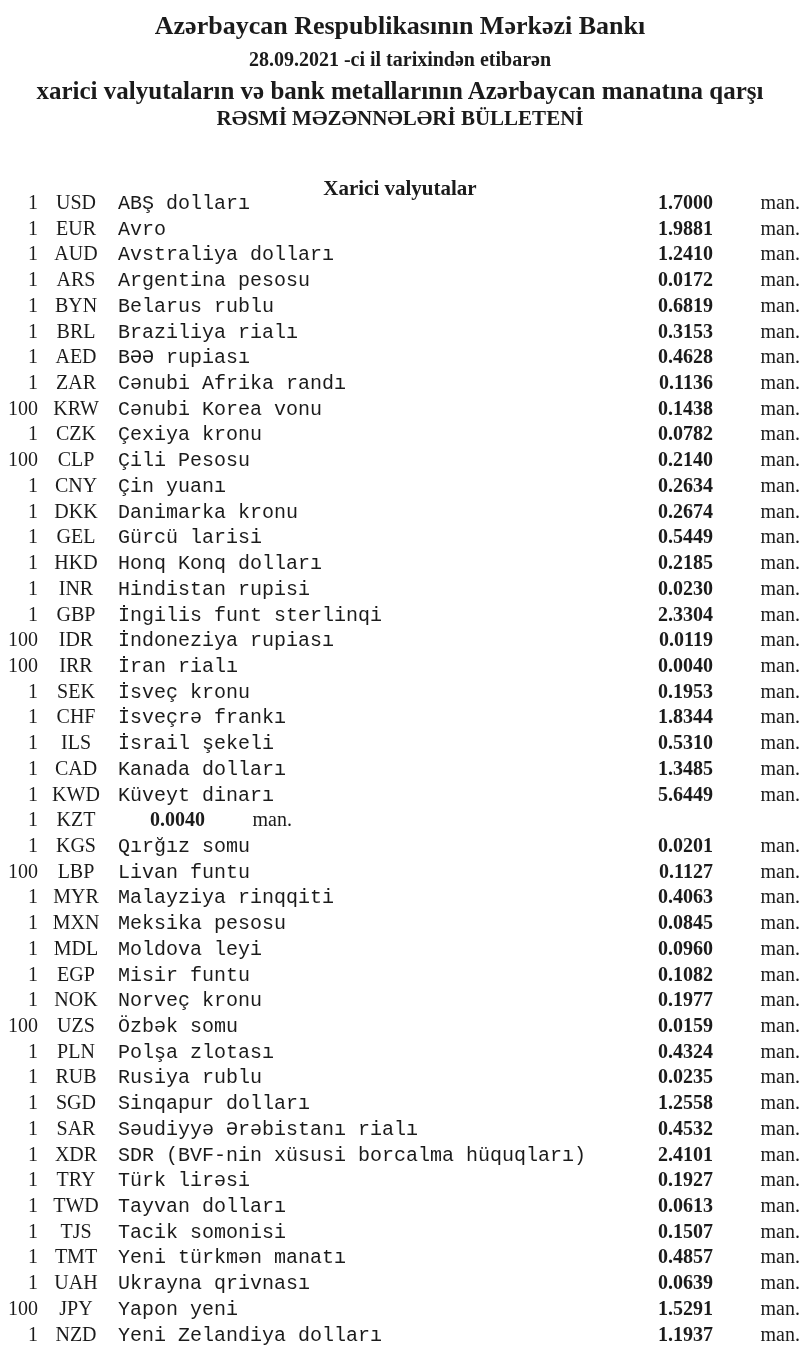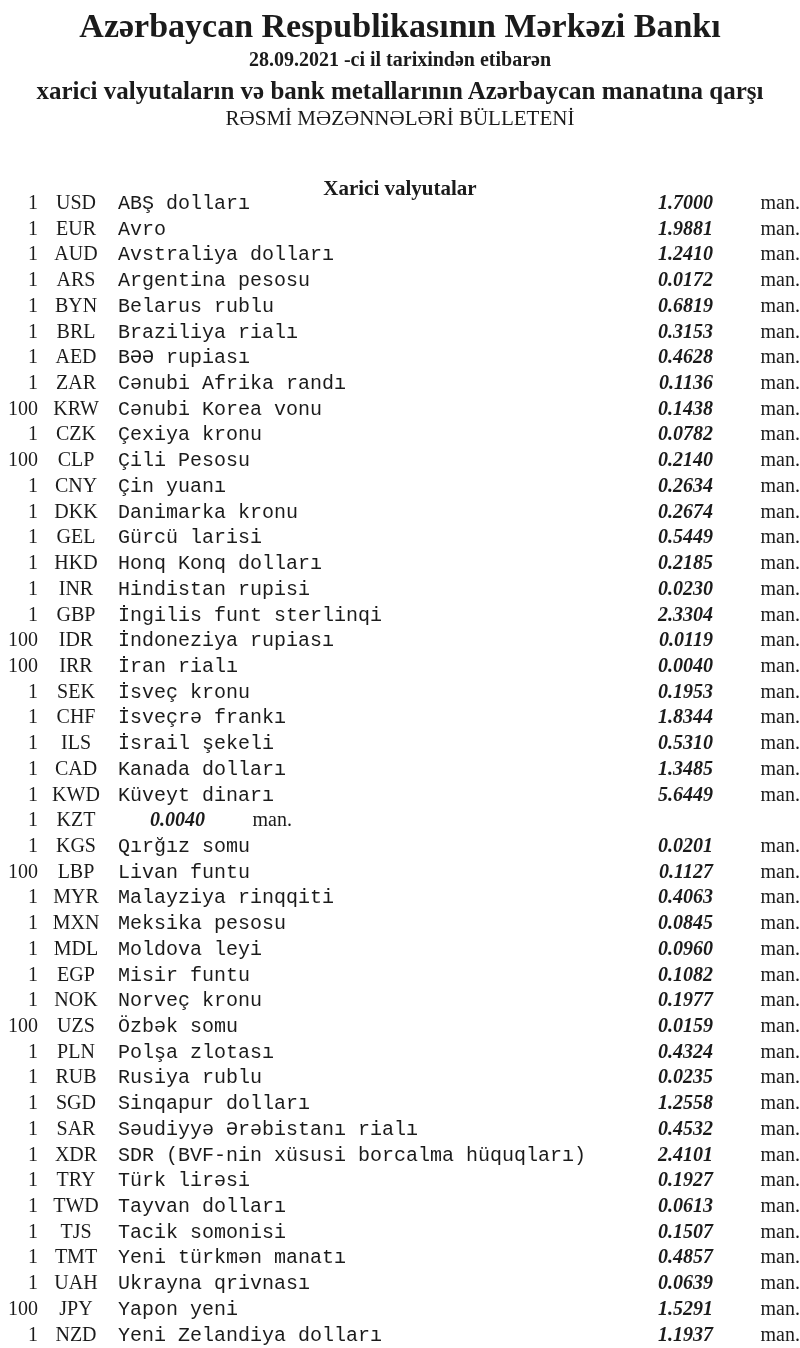--- a/index.html
+++ b/index.html
@@ -14,40 +14,40 @@
     background: #ffffff;
     color: #1b1b1b;
     font-family: "Liberation Serif", "DejaVu Serif", serif;
     overflow: hidden;
   }
   .doc-header {
     text-align: center;
     padding-top: 10px;
   }
   .doc-title {
-    font-size: 34px;
+    font-size: 26px;
     font-weight: bold;
     line-height: 32px;
     margin: 0;
   }
   .doc-date-line {
     font-size: 20px;
     font-weight: bold;
     line-height: 27px;
     margin: 4px;
   }
   .doc-subtitle {
     font-size: 25px;
     font-weight: bold;
     line-height: 27px;
     margin: 0;
   }
   .doc-bulletin-line {
     font-size: 21px;
-    font-weight: normal;
+    font-weight: bold;
     line-height: 28px;
     margin: 0;
   }
   .section-heading {
     text-align: center;
     font-size: 21px;
     font-weight: bold;
     margin: 16px;
     position: absolute;
     top: 160px;
@@ -83,21 +83,20 @@
     flex: 1 1 auto;
     padding-left: 8px;
     text-align: left;
     overflow: hidden;
     font-family: Liberation Mono, monospace;
   }
   .cell-rate {
     width: 95px;
     text-align: right;
     font-weight: bold;
-    font-style: italic;
     flex: 0 0 auto;
   }
   .cell-unit {
     width: 73px;
     padding-left: 14px;
     text-align: right;
     flex: 0 0 auto;
   }
 </style>
 </head>

